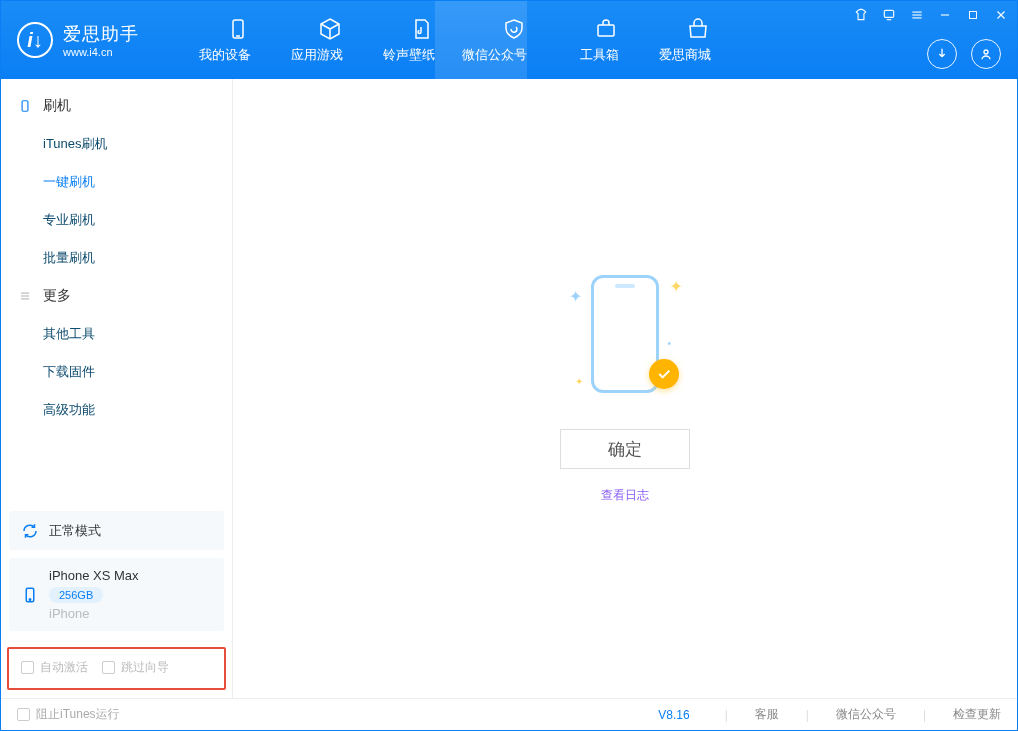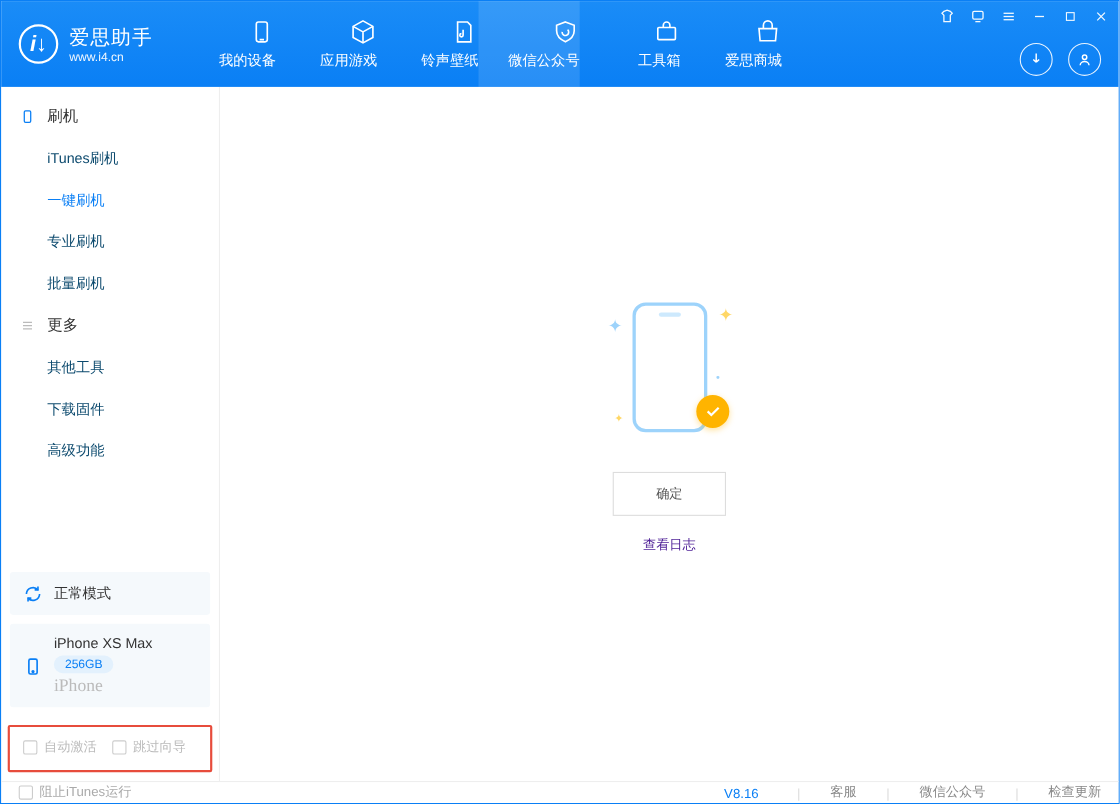--- a/index.html
+++ b/index.html
@@ -17,52 +17,52 @@
 .tab.active { background: rgba(255,255,255,.12); }
 .tab .icon { width: 26px; height: 26px; margin-bottom: 4px; display: flex; align-items: center; justify-content: center; }
 .tab .icon svg { width: 24px; height: 24px; }
 .win-controls { position: absolute; top: 6px; right: 8px; display: flex; gap: 12px; align-items: center; }
 .win-controls .ctl { width: 16px; height: 16px; opacity: .95; cursor: pointer; display:flex; align-items:center; justify-content:center;}
 .header-right-icons { position: absolute; right: 16px; bottom: 10px; display: flex; gap: 14px; }
 .header-right-icons .ric { width: 30px; height: 30px; border: 1.5px solid rgba(255,255,255,.9); border-radius: 50%; display:flex; align-items:center; justify-content:center; cursor:pointer;}
 
 
 .body { flex: 1; display: flex; overflow: hidden; }
-.sidebar { width: 199px; border-right: 1px solid #eee; display: flex; flex-direction: column; font-size: 13px; color: #555; }
+.sidebar { width: 232px; border-right: 1px solid #eee; display: flex; flex-direction: column; font-size: 13px; color: #555; }
 .sb-main { flex: 1; overflow: auto; padding-top: 8px;}
 .sb-group-h { display: flex; align-items: center; padding: 10px 16px; font-size: 14px; color: #333; font-weight: 500; }
 .sb-group-h .gicon { width: 16px; height:16px; margin-right: 10px; display:flex; align-items:center; justify-content:center;}
 .sb-item { padding: 10px 0 10px 42px; cursor: pointer; color:#0c4a6e;}
 .sb-item.active { color: #0a7ff5; }
 
 .device-boxes { padding: 8px; }
 .dev-box { background: #f5f9fc; border-radius: 3px; padding: 10px 12px; margin-bottom: 8px; display:flex; align-items:center; gap:10px; cursor:pointer;}
 .dev-box .dicon { width:18px; height:18px; flex-shrink:0; margin-top:1px;}
 .dev-box .dtitle { font-size: 13px; color:#333; font-weight:500;}
 .badge { display:inline-block; background:#e3f1fd; color:#0a7ff5; border-radius:10px; padding: 2px 10px; font-size:11px; margin-top:4px;}
-.dev-sub { font-size:16px; color:#bbb; margin-top:3px;font-family:Liberation Serif, serif;}
+.dev-sub { font-size:13px; color:#bbb; margin-top:3px;}
 
 .check-row { display:flex; align-items:center; gap:14px; padding: 10px 12px 12px; border:2px solid #e74c3c; margin: 0 6px 8px 6px; border-radius:2px;}
 .chk { display:flex; align-items:center; gap:6px; color:#bbb; font-size:12px; cursor:pointer;}
 .chk .box { width:13px; height:13px; border:1px solid #ccc; border-radius:2px;}
 
 
 .main { flex:1; display:flex; flex-direction:column; align-items:center; justify-content:flex-start; padding-top: 190px;}
 .phone-illus { position:relative; margin-bottom: 30px; width: 120px; height:130px; display:flex; align-items:center; justify-content:center;}
 .phone-rect { width: 68px; height:118px; border:3px solid #9dd3fb; border-radius:12px; background:#fff; position:relative;}
 .phone-rect::before { content:''; position:absolute; top:6px; left:50%; transform:translateX(-50%); width:20px; height:4px; background:#cde9fd; border-radius:2px;}
 .check-c { position:absolute; right:6px; bottom:10px; width:30px; height:30px; background:#ffb400; border-radius:50%; display:flex; align-items:center; justify-content:center; box-shadow:0 2px 6px rgba(255,180,0,.4);}
 .sparkle { position:absolute; color:#9dd3fb; font-size:16px;}
 .sparkle.s1{left:4px; top:18px; color:#9dd3fb;} .sparkle.s2{right:2px; top:8px; color:#ffd766;} .sparkle.s3{left:10px; bottom:12px; color:#ffd766; font-size:10px;} .sparkle.s4{right:14px; bottom:50px; color:#9dd3fb; font-size:10px;}
 .success-text { font-size:18px; color:#333; margin-bottom: 26px; font-weight:500;}
-.ok-btn { width:103px; height:40px; border:1px solid #ddd; background:#fff; font-size:12px; color:#555; cursor:pointer; margin-bottom:18px;}
-.view-log { font-size:12px; color:#4c1d95; cursor:pointer;}
-
-
-.footer { height: 20px; border-top:1px solid #eee; display:flex; align-items:center; padding: 0 16px; font-size:12px; color:#aaa;}
+.ok-btn { width:130px; height:40px; border:1px solid #ddd; background:#fff; font-size:17px; color:#555; cursor:pointer; margin-bottom:18px;}
+.view-log { font-size:12px; color:#8b5cf6; cursor:pointer;}
+
+
+.footer { height: 32px; border-top:1px solid #eee; display:flex; align-items:center; padding: 0 16px; font-size:12px; color:#aaa;}
 .footer .left { flex:1; display:flex; align-items:center; gap:6px;}
 .footer .right { display:flex; align-items:center; gap:27px; color:#888;}
 .footer .version { color:#0a7ff5; margin-right:8px;}
 .footer .sep { color:#ddd;}
 .footer .link { cursor:pointer;}
 </style>
 </head>
 <body>
 
 <div class="window">

